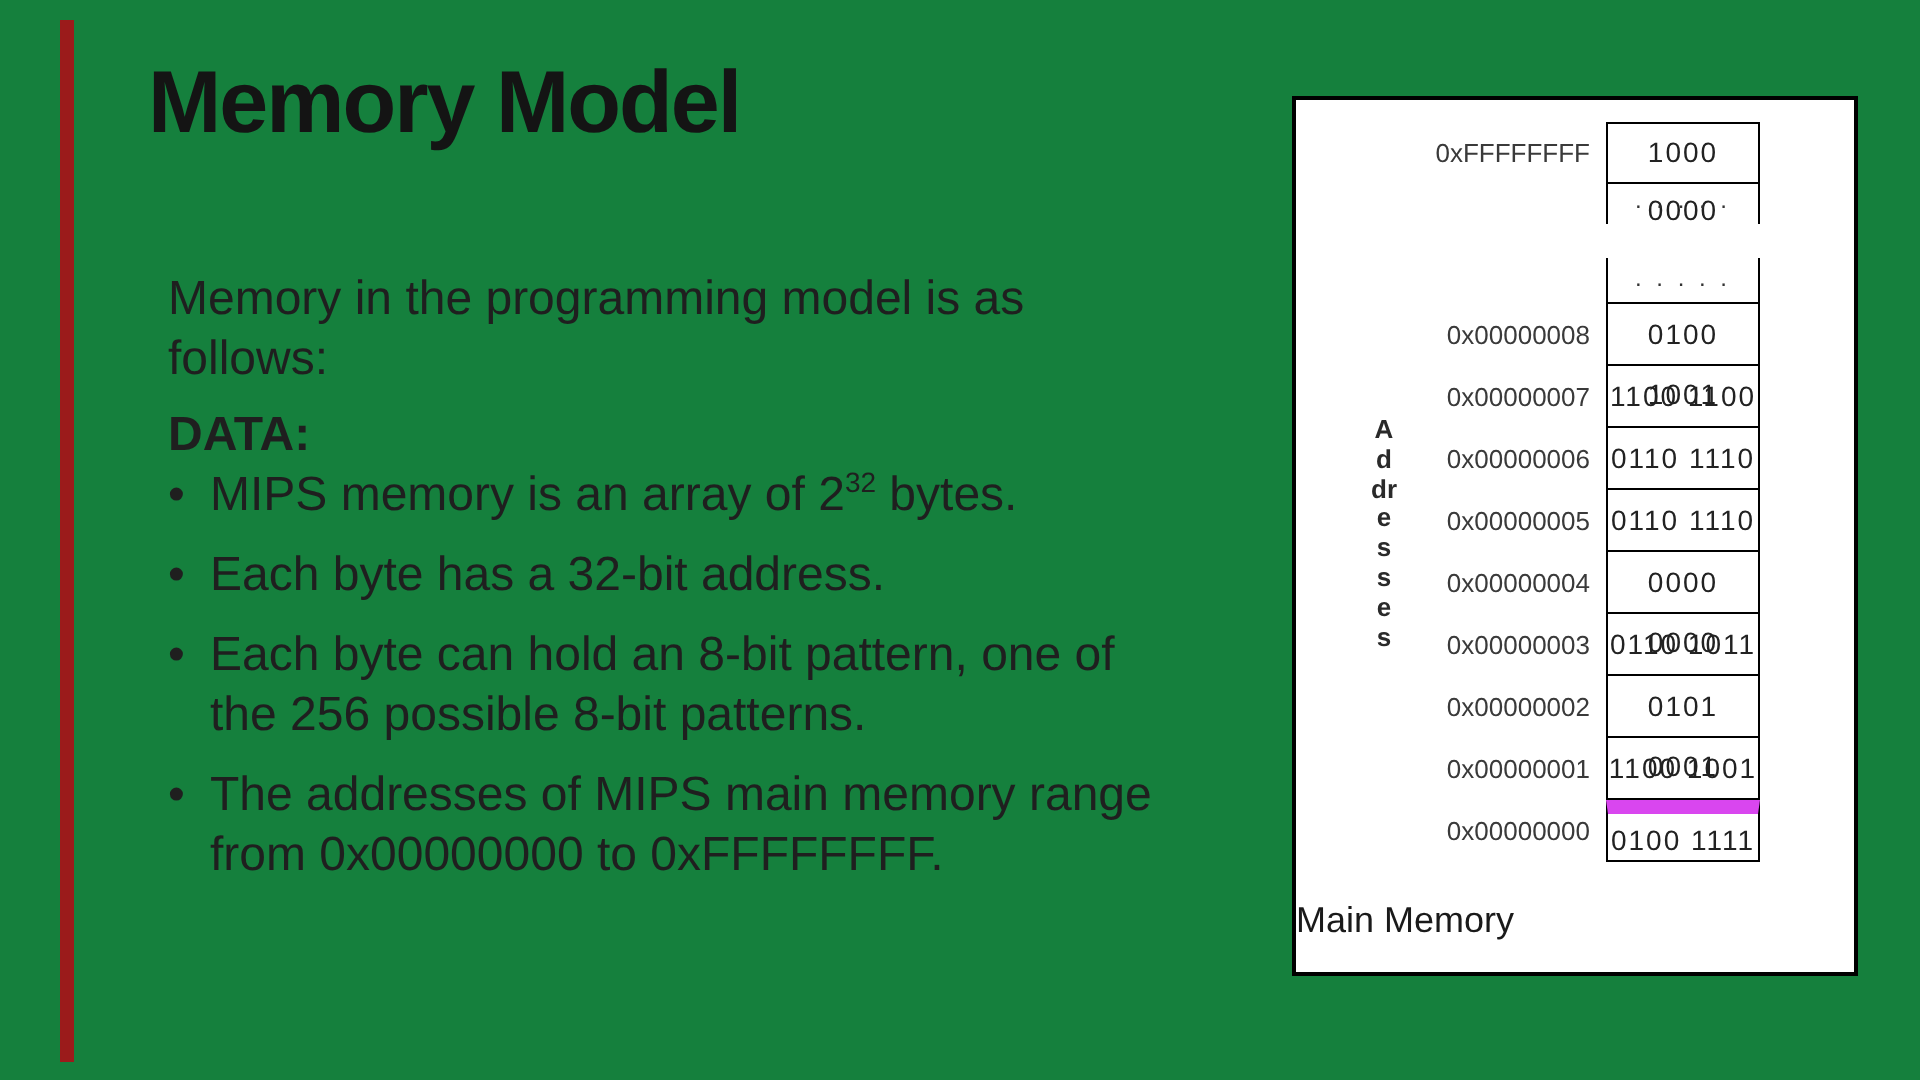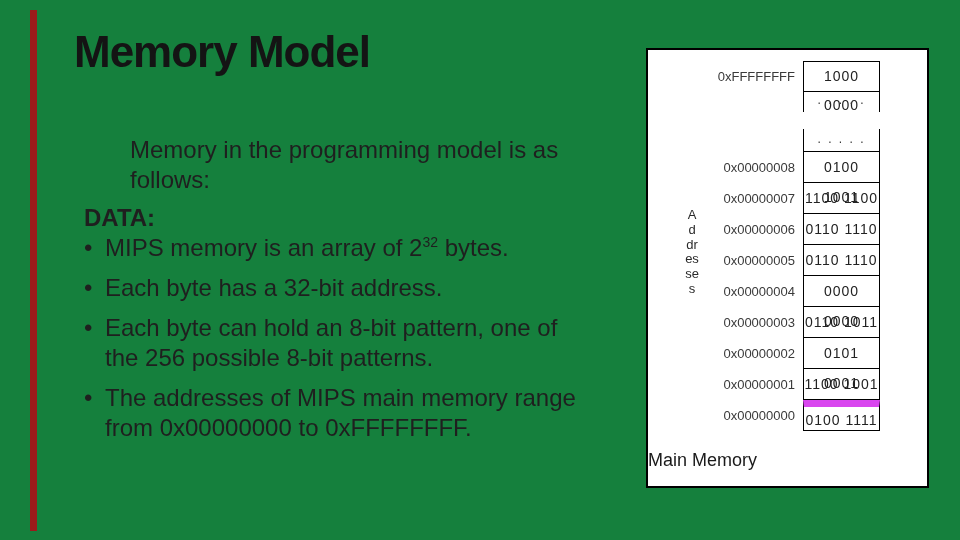--- a/index.html
+++ b/index.html
@@ -35,21 +35,21 @@
 
   
   .body {
     position: absolute;
     left: 84px; top: 135px;
     width: 505px;
     font-size: 24px;
     line-height: 30px;
     color: #1f1f1f;
   }
-  .para { margin-bottom: 8px; margin-left: 46px; }
+  .para { margin-bottom: 8px; }
   .data-heading { font-weight: bold; }
   .bullet-item { display: flex; margin-bottom: 10px; }
   .bullet-glyph { width: 21px; flex: 0 0 21px; }
   .bullet-text { flex: 1 1 auto; }
   sup.exp { font-size: 14px; line-height: 0; vertical-align: super; }
 
   
   .mem-box {
     position: absolute;
     left: 646px; top: 48px;
@@ -121,21 +121,21 @@
     line-height: 30px;
     letter-spacing: 1px;
     color: #222222;
   }
   .mem-row.final .bits { border-top: 7px solid #d946ef; line-height: 26px; }
   .vertical-label {
     position: absolute;
     left: 37px; top: 158px;
     width: 14px;
     font-size: 13px;
-    font-weight: normal;
+    font-weight: bold;
     line-height: 14.8px;
     word-break: break-all;
     color: #2a2a2a;
     text-align: center;
   }
   .caption {
     position: absolute;
     left: 0; top: 400px;
     width: 258px;
     text-align: left;

